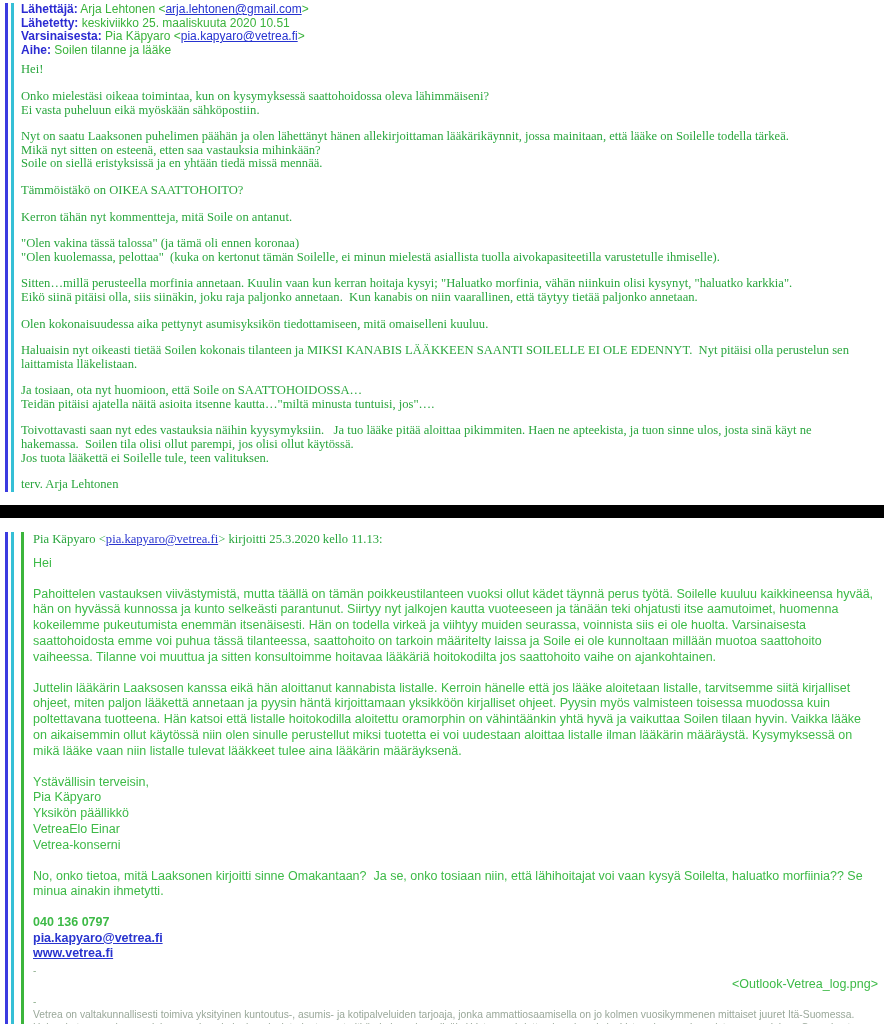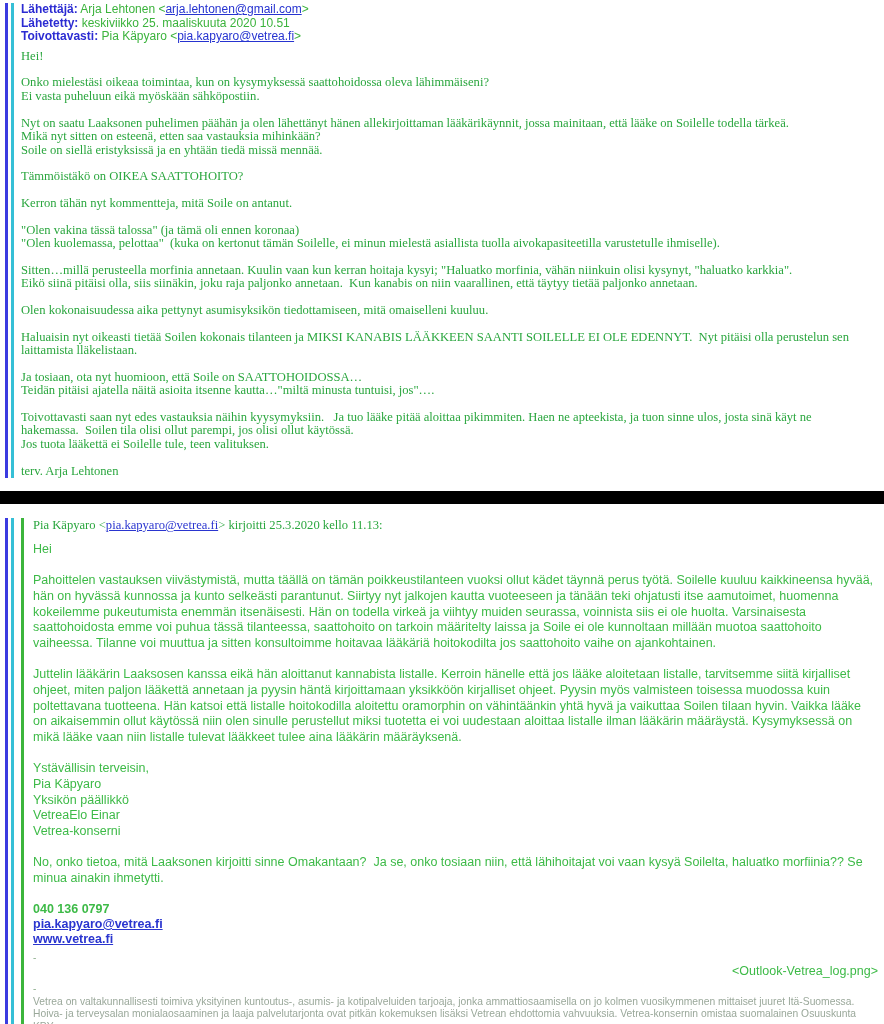--- a/index.html
+++ b/index.html
@@ -55,21 +55,24 @@
     <div class="q2">
 
       <div class="hdr">
         <div>
           <span class="hdr-label">Lähettäjä:</span><span class="hdr-val"> Arja Lehtonen &lt;</span><a class="lnk">arja.lehtonen@gmail.com</a><span class="hdr-val">&gt;</span>
         </div>
         <div>
           <span class="hdr-label">Lähetetty:</span><span class="hdr-val"> keskiviikko 25. maaliskuuta 2020 10.51</span>
         </div>
         <div>
-          <span class="hdr-label">Toivottavasti:</span><span class="hdr-val"> Pia Käpyaro &lt;</span><a class="lnk">pia.kapyaro@vetrea.fi</a><span class="hdr-val">&gt;</span>
+          <span class="hdr-label">Varsinaisesta:</span><span class="hdr-val"> Pia Käpyaro &lt;</span><a class="lnk">pia.kapyaro@vetrea.fi</a><span class="hdr-val">&gt;</span>
+        </div>
+        <div>
+          <span class="hdr-label">Aihe:</span><span class="hdr-val"> Soilen tilanne ja lääke</span>
         </div>
       </div>
 
       <div class="serif-body">
         <p>Hei!</p>
         <p>Onko mielestäsi oikeaa toimintaa, kun on kysymyksessä saattohoidossa oleva lähimmäiseni?
 Ei vasta puheluun eikä myöskään sähköpostiin.</p>
         <p>Nyt on saatu Laaksonen puhelimen päähän ja olen lähettänyt hänen allekirjoittaman lääkärikäynnit, jossa mainitaan, että lääke on Soilelle todella tärkeä.
 Mikä nyt sitten on esteenä, etten saa vastauksia mihinkään?
 Soile on siellä eristyksissä ja en yhtään tiedä missä mennää.</p>

